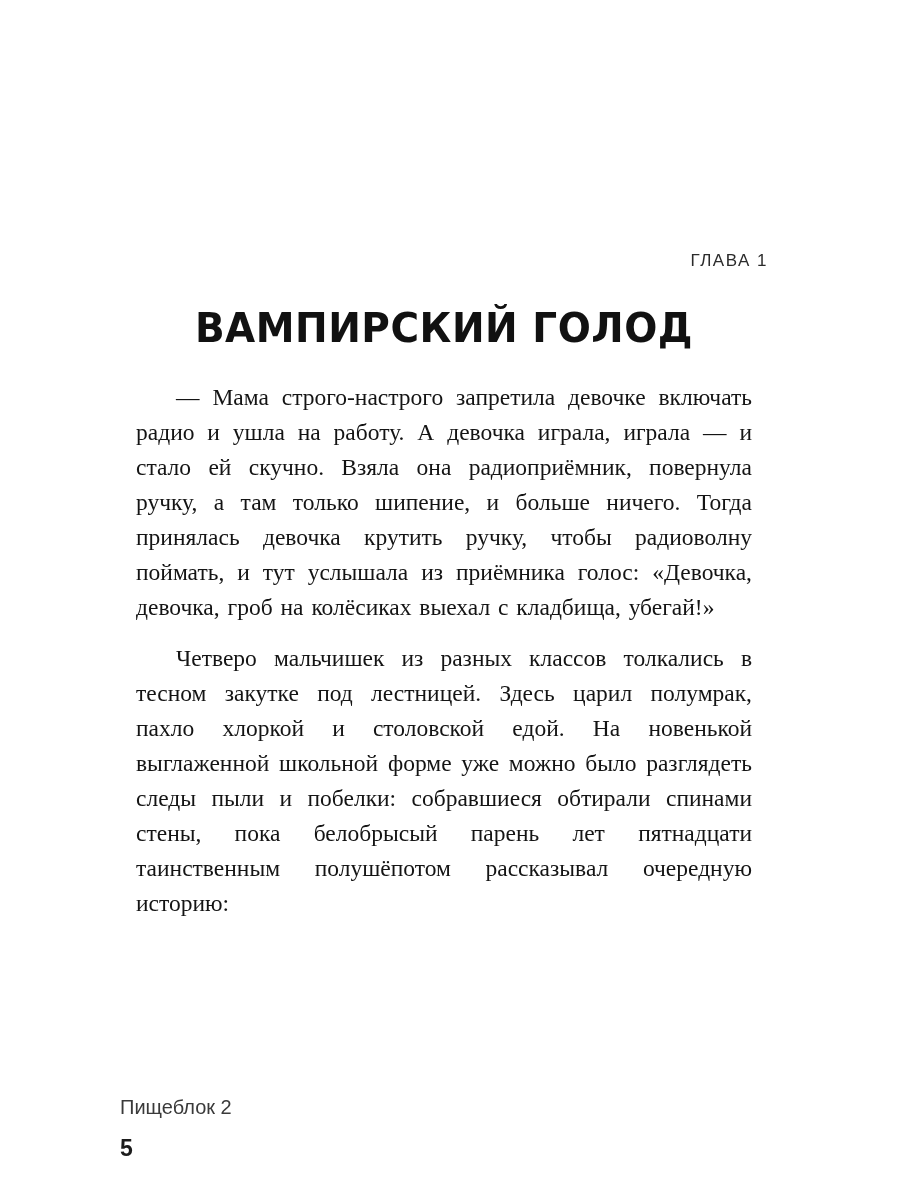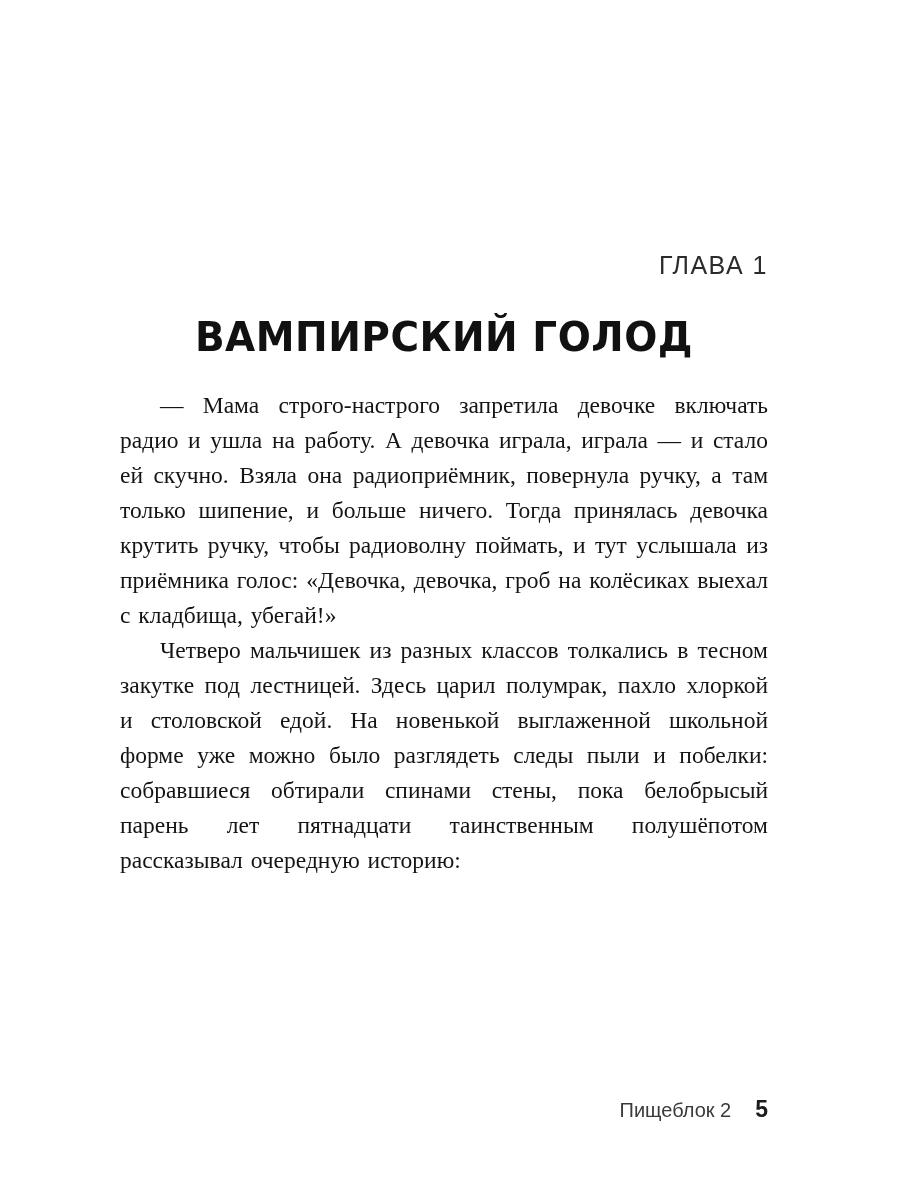--- a/index.html
+++ b/index.html
@@ -19,21 +19,21 @@
   .content {
     position: absolute;
     left: 120px;
     top: 0;
     width: 648px;
   }
   .chapter-label {
     margin-top: 252px;
     text-align: right;
     font-family: "Liberation Sans", sans-serif;
-    font-size: 25px;
+    font-size: 17px;
     font-weight: 400;
     letter-spacing: 1.5px;
     color: #2b2b2b;
     line-height: 1.1;
   }
   .chapter-title {
     margin-top: 36px;
     text-align: center;
     font-family: "DejaVu Sans", sans-serif;
     font-weight: bold;
@@ -41,37 +41,38 @@
     letter-spacing: 0.5px;
     color: #111111;
     line-height: 1.1;
     transform: scaleY(1.04);
     transform-origin: center top;
   }
   .body-text {
     margin-top: 30px;
   }
   .body-text p {
-    margin: 0;
+    margin: 16px;
     text-indent: 40px;
     text-align: justify;
     font-size: 23.5px;
     line-height: 35px;
     word-spacing: 2px;
     color: #141414;
   }
   .footer {
     position: absolute;
     left: 120px;
     top: 1096px;
     width: 648px;
     display: flex;
     justify-content: flex-end;
     align-items: baseline;
-    gap: 24px;
+    gap: 16px;
+    flex-direction: column;
   }
   .running-title {
     font-family: "Liberation Sans", sans-serif;
     font-size: 20px;
     color: #3a3a3a;
   }
   .page-number {
     font-family: "Liberation Sans", sans-serif;
     font-size: 23px;
     font-weight: bold;

